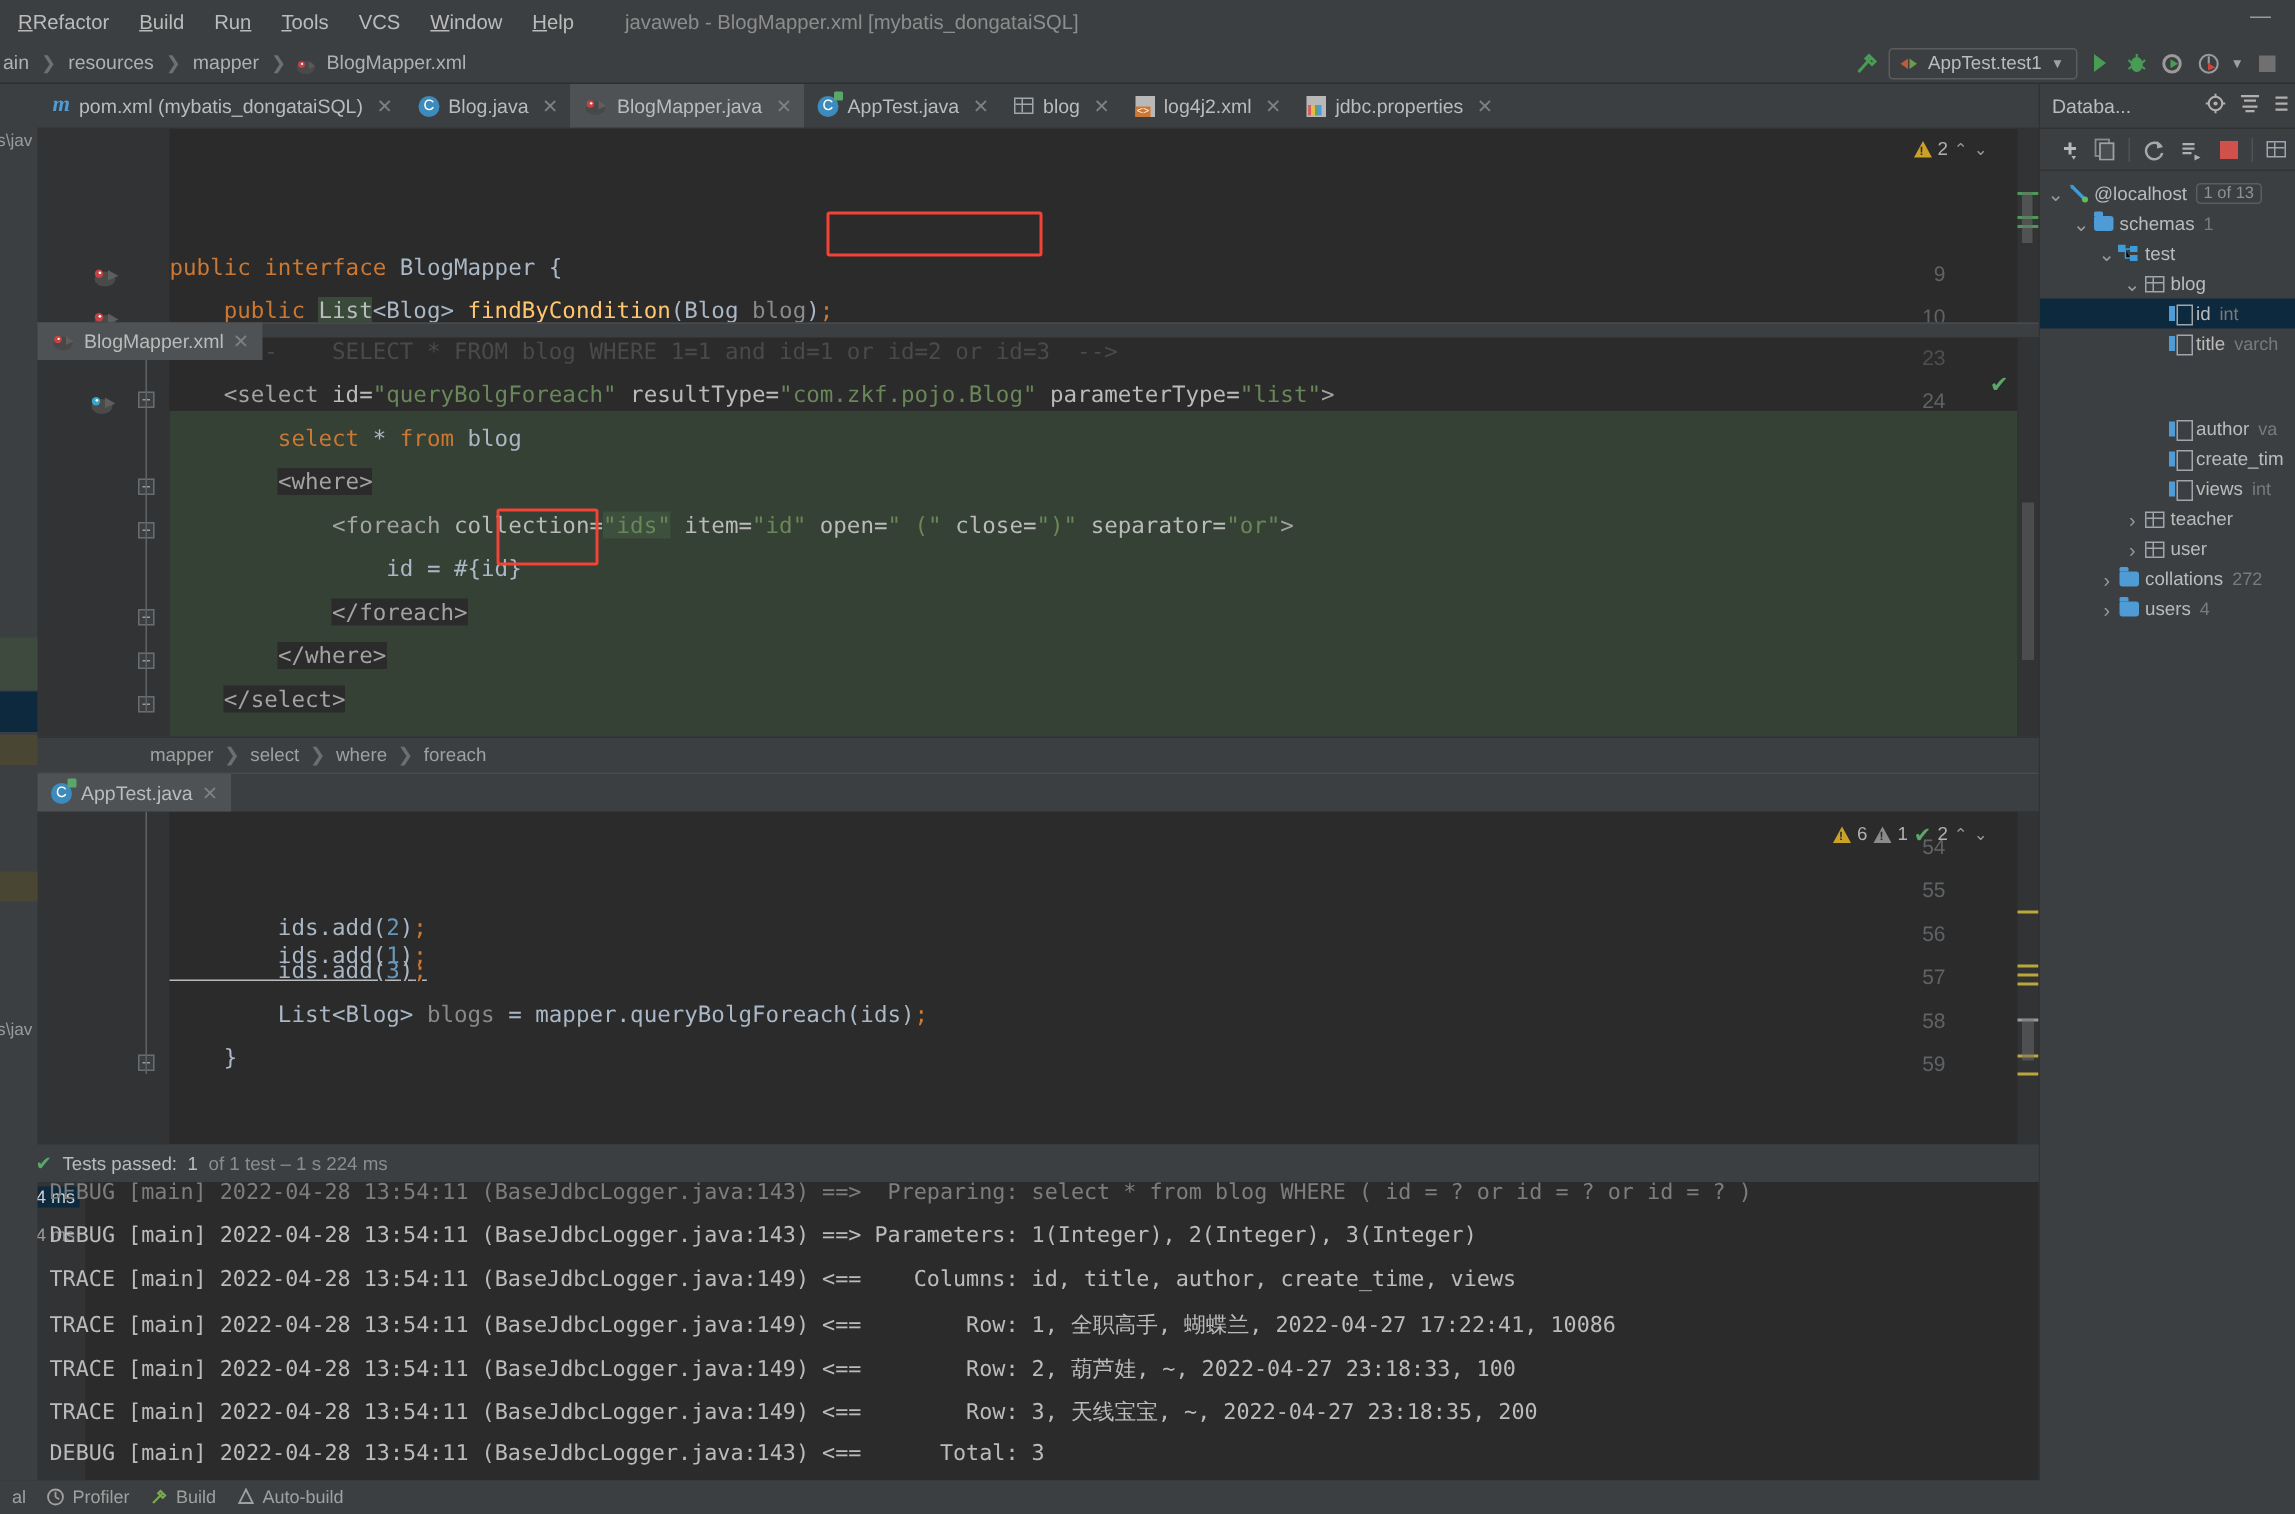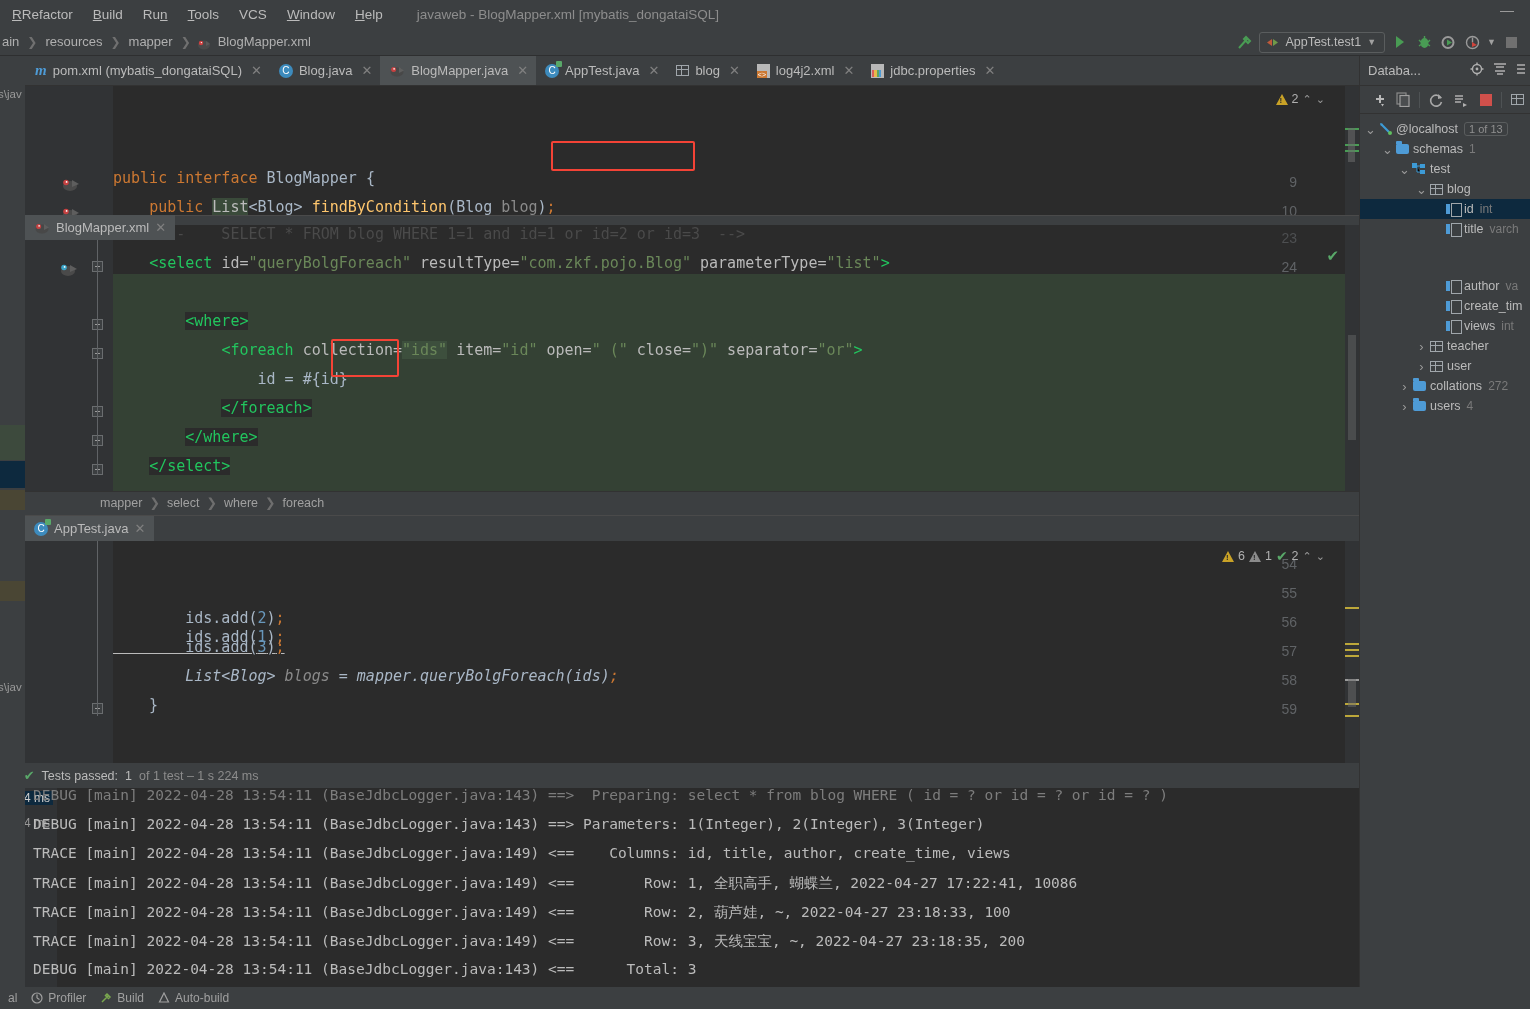--- a/index.html
+++ b/index.html
@@ -129,21 +129,21 @@
   .foldline{ position:absolute; left:97px; width:1px; background:#606366;}
   .codeline{
     position:absolute; left:113px; white-space:pre; font-size:15px; line-height:29px;
     font-family:"DejaVu Sans Mono","Liberation Mono",monospace;
   }
   .kw{ color:#cc7832; }
   .fn{ color:#ffc66d; }
   .str{ color:#6a8759; }
   .num{ color:#6897bb; }
   .attr{ color:#bababa; }
-  .tag{ color:#22c55e; }
+  .tag{ color:#a3a3a3; }
   .txt{ color:#a9b7c6; }
   .gray{ color:#8a8a8a; }
   .sel-hl{ background:#3a4a3a; }
   .hl-dark{ background:#2b2b2b; }
   .redbox{ position:absolute; border:2px solid #f44336; border-radius:2px; pointer-events:none;}
 
   .warnbar{ position:absolute; right:26px; display:flex; align-items:center; gap:4px; font-size:12.5px;}
   .wtri{ width:0;height:0;border-left:6px solid transparent;border-right:6px solid transparent;border-bottom:11px solid #c9a227; position:relative;}
   .wtri::after{ content:"!"; position:absolute; left:-2px; top:2px; font-size:8px; color:#2b2b2b; font-weight:bold;}
   .wtri.gray{ border-bottom-color:#8b8b8b; }
@@ -592,20 +592,21 @@
   <div class="fold" style="top:210px;"></div>
   <div class="fold" style="top:239px;"></div>
   <div class="foldline" style="top:0px;height:250px;"></div>
 
   <div style="position:absolute;left:113px;top:49px;width:1232px;height:232px;background:#344134;"></div>
 
   <div class="codeline" style="top:-5px;color:#4a4a4a;">    &lt;!--    SELECT * FROM blog WHERE 1=1 and id=1 or id=2 or id=3  --&gt;</div>
 
   <div class="codeline" style="top:24px;"><span class="hl-dark">    </span><span class="tag">&lt;select </span><span class="attr">id=</span><span class="str">"queryBolgForeach"</span><span class="attr"> resultType=</span><span class="str">"com.zkf.pojo.Blog"</span><span class="attr"> parameterType=</span><span class="str">"list"</span><span class="tag">&gt;</span></div>
 
+  <div class="codeline" style="top:53px;"><span class="kw">        select </span><span class="txt">* </span><span class="kw">from </span><span class="txt">blog</span></div>
 
   <div class="codeline" style="top:82px;"><span>        </span><span class="tag" style="background:#2b2b2b;">&lt;where&gt;</span></div>
 
   <div class="codeline" style="top:111px;"><span>            </span><span class="tag">&lt;foreach </span><span class="attr">collection=</span><span class="str" style="background:#3d4f3d;">"ids"</span><span class="attr"> item=</span><span class="str">"id"</span><span class="attr"> open=</span><span class="str">" ("</span><span class="attr"> close=</span><span class="str">")"</span><span class="attr"> separator=</span><span class="str">"or"</span><span class="tag">&gt;</span></div>
 
   <div class="codeline" style="top:140px;"><span class="txt">                id = #{id}</span></div>
 
   <div class="codeline" style="top:169px;"><span>            </span><span class="tag" style="background:#2b2b2b;">&lt;/foreach&gt;</span></div>
 
   <div class="codeline" style="top:198px;"><span>        </span><span class="tag" style="background:#2b2b2b;">&lt;/where&gt;</span></div>
@@ -646,21 +647,21 @@
   <div class="lnum" style="top:102px;">57</div>
   <div class="lnum" style="top:131px;">58</div>
   <div class="lnum" style="top:160px;">59</div>
 
   <div class="fold" style="top:162px;"></div>
   <div class="foldline" style="top:0px;height:175px;"></div>
 
   <div class="codeline" style="top:34px;margin-top:48px;"><span class="txt">        ids.add(</span><span class="num">1</span><span class="txt">)</span><span class="kw">;</span></div>
   <div class="codeline" style="top:63px;"><span class="txt">        ids.add(</span><span class="num">2</span><span class="txt">)</span><span class="kw">;</span></div>
   <div class="codeline" style="top:92px;text-decoration:underline;"><span class="txt">        ids.add(</span><span class="num">3</span><span class="txt">)</span><span class="kw">;</span></div>
-  <div class="codeline" style="top:121px;font-style:italic;"><span class="txt">        List&lt;Blog&gt; </span><span class="gray">blogs</span><span class="txt"> = mapper.queryBolgForeach(ids)</span><span class="kw">;</span></div>
+  <div class="codeline" style="top:121px;"><span class="txt">        List&lt;Blog&gt; </span><span class="gray">blogs</span><span class="txt"> = mapper.queryBolgForeach(ids)</span><span class="kw">;</span></div>
   <div class="codeline" style="top:150px;"><span class="txt">    }</span></div>
 
   <div class="warnbar" style="top:7px; right:34px;">
     <span class="wtri"></span>
     <span style="color:#b0b0b0;">6</span>
     <span class="wtri gray"></span>
     <span style="color:#b0b0b0;">1</span>
     <span style="color:#59a869;font-size:14px;">✔</span>
     <span style="color:#b0b0b0;">2</span>
     <span class="chev">⌃</span>

